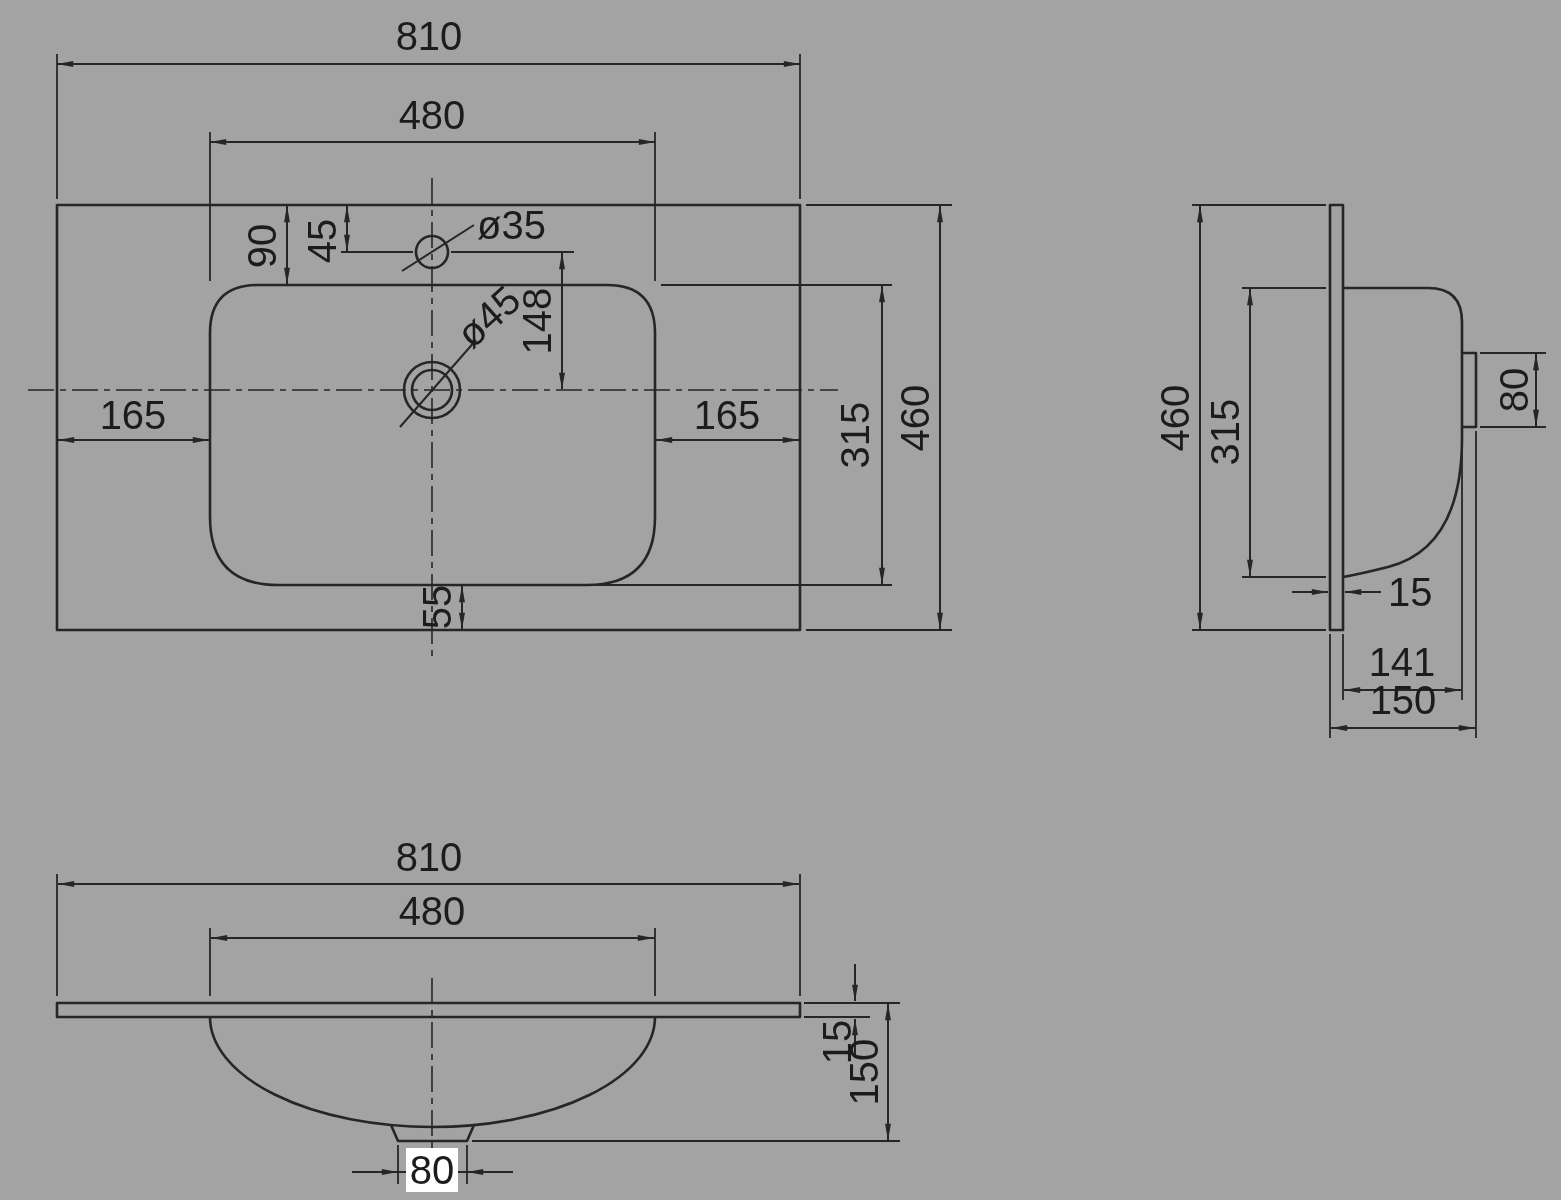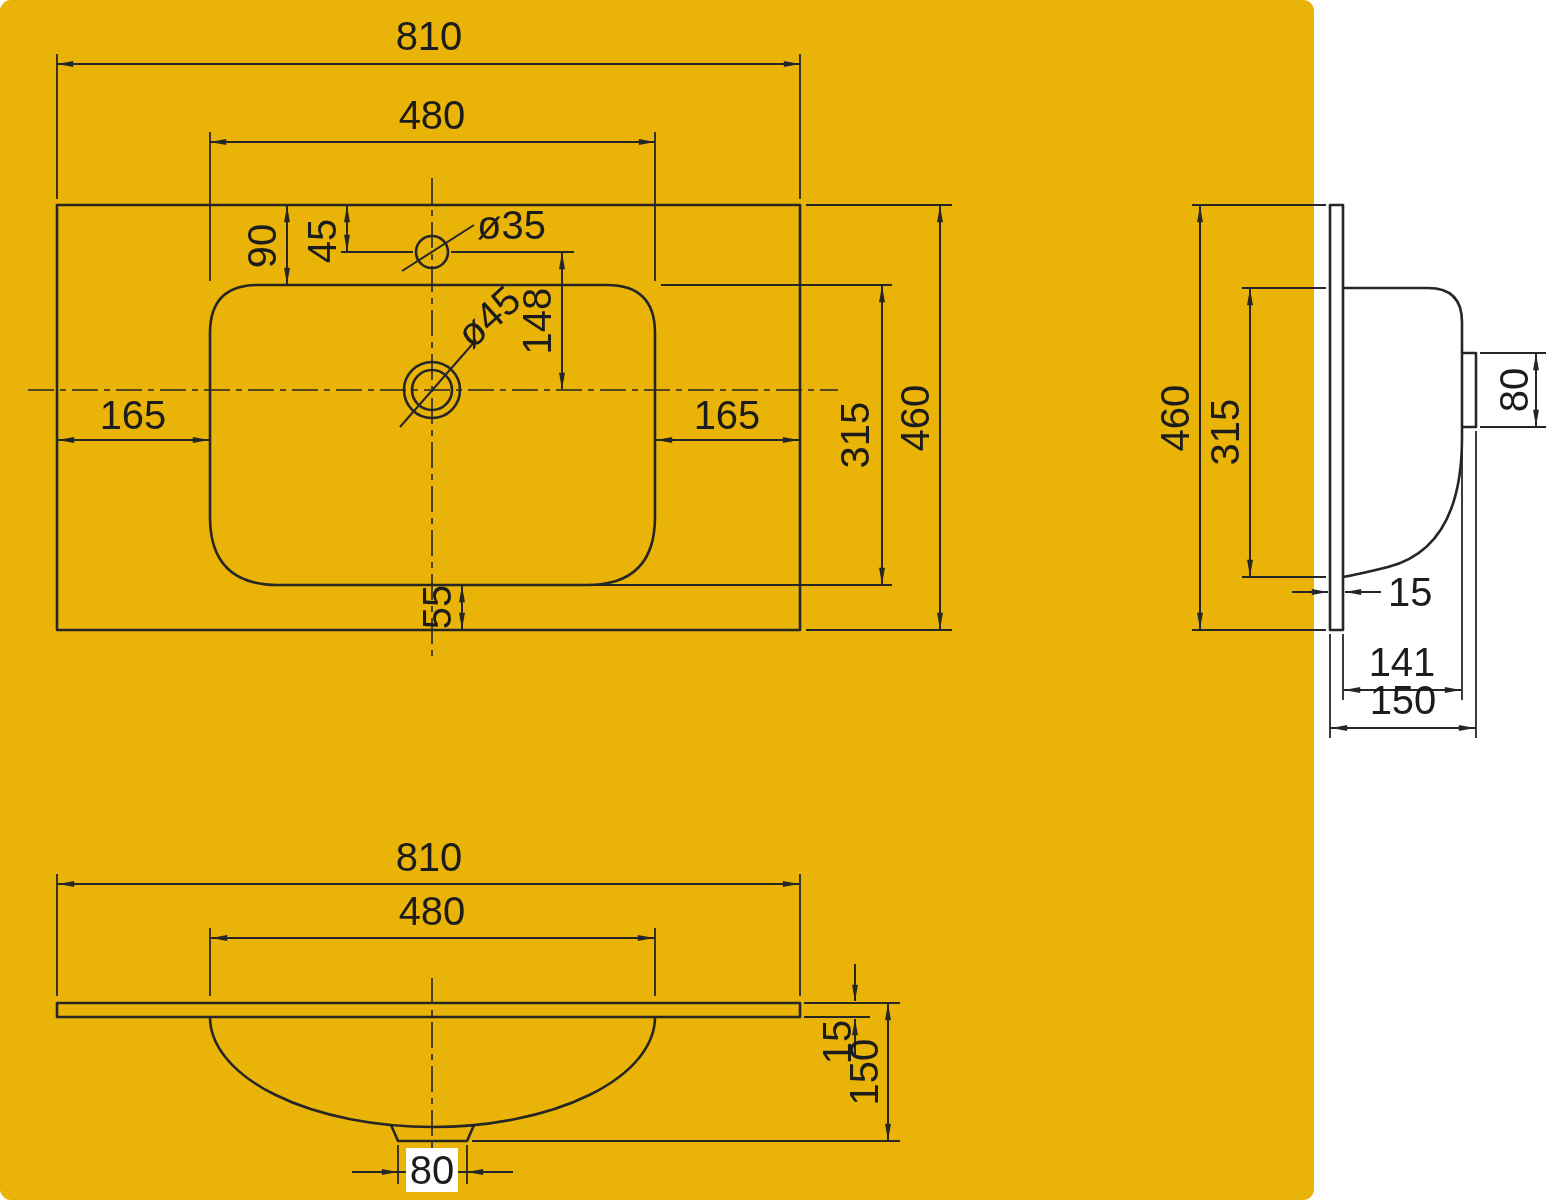--- a/index.html
+++ b/index.html
@@ -1,16 +1,16 @@
 <!DOCTYPE html>
 <html><head>
 <meta charset="utf-8">
 <style>
   html,body { margin:0; padding:0; background:#ffffff; }
-  .page { width:1314px; height:1200px; position:relative; background:#eab308;border-radius:11px; }
+  .page { width:1561px; height:1200px; position:relative; background:#a3a3a3; }
   svg { display:block; }
   .ol { fill:none; stroke:#262626; stroke-width:2.6; stroke-linejoin:round; }
   .dl { fill:none; stroke:#262626; stroke-width:2; }
   .xl { fill:none; stroke:#262626; stroke-width:1.8; }
   .cl { fill:none; stroke:#262626; stroke-width:1.6; stroke-dasharray:26 6 6 6; }
   text { font-family:"Liberation Sans", sans-serif; font-size:40px; fill:#1c1c1c; }
   .mid { text-anchor:middle; }
   .bg { fill:#ffffff; stroke:none; }
 </style>
 </head>

